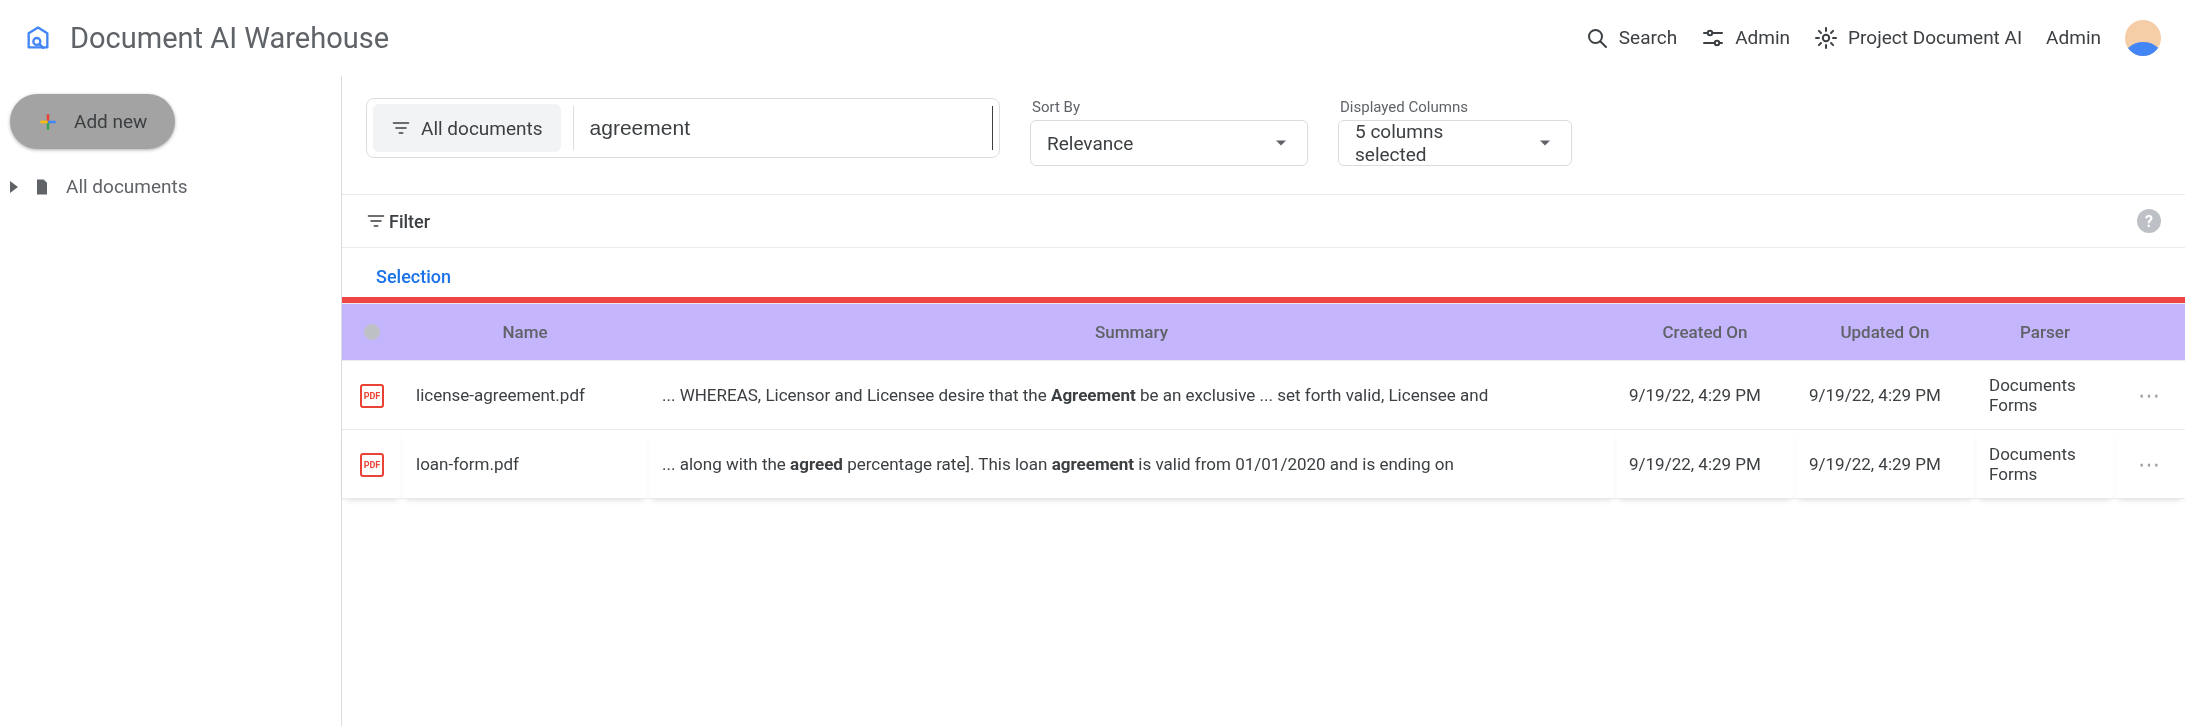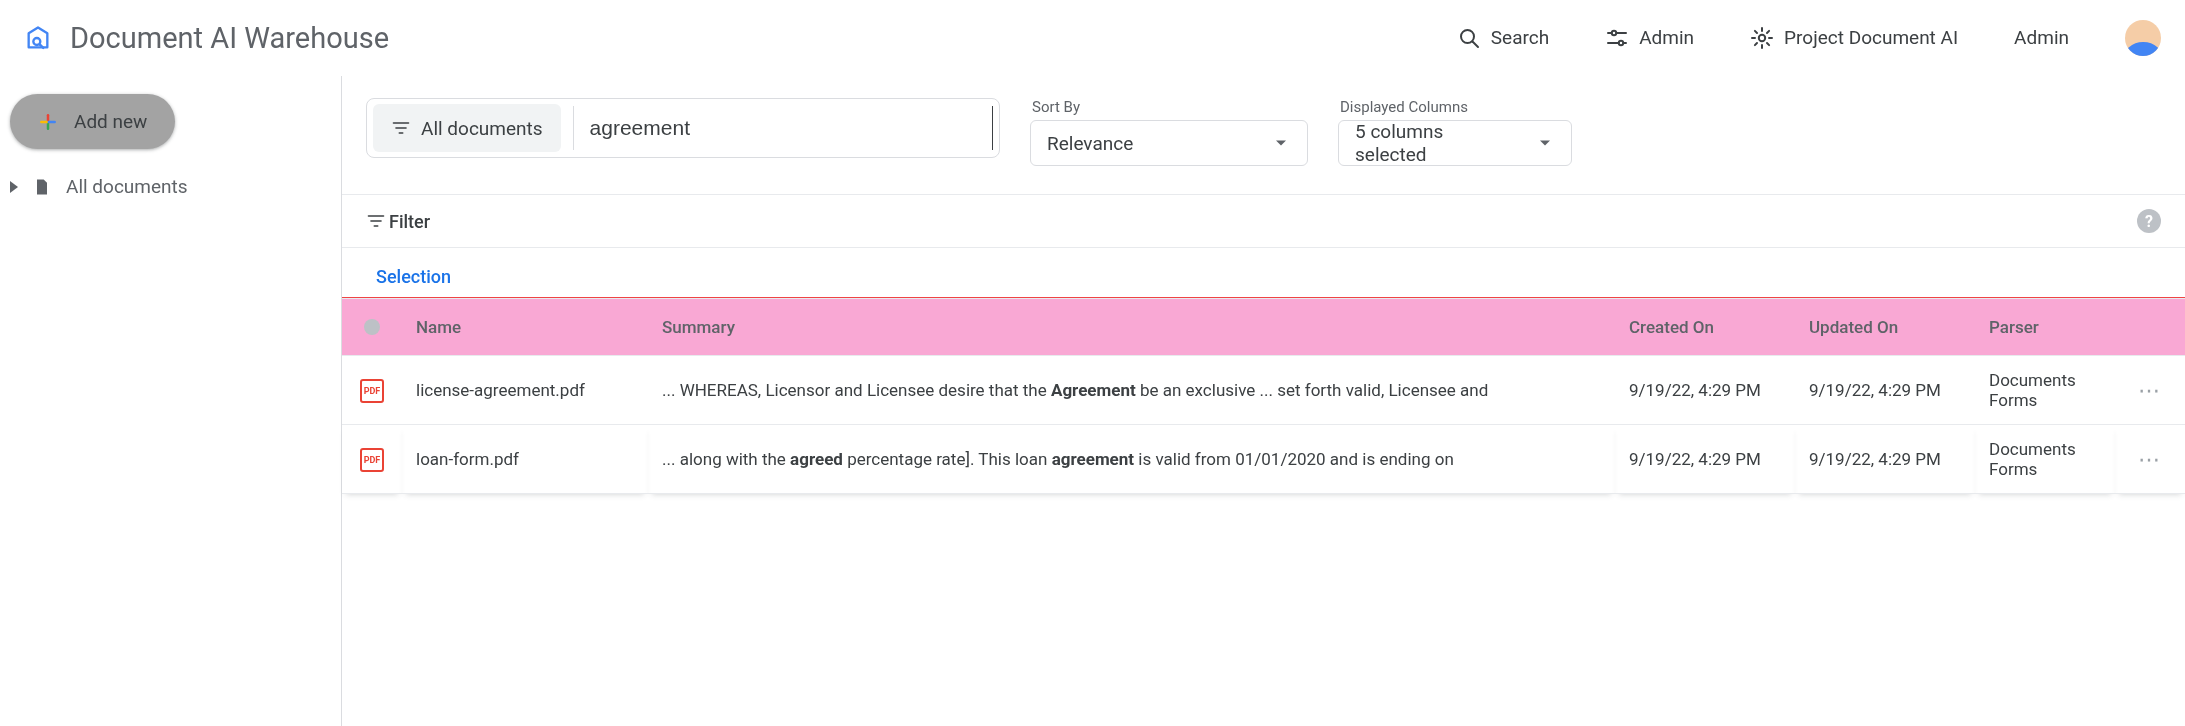--- a/index.html
+++ b/index.html
@@ -26,21 +26,21 @@
     }
     .brand-title {
       font-size: 29px;
       color: #5f6368;
       font-weight: 400;
     }
     .header-right {
       margin-left: auto;
       display: flex;
       align-items: center;
-      gap: 56px;
+      gap: 24px;
     }
     .hdr-item {
       display: flex;
       align-items: center;
       gap: 10px;
       color: #3c4043;
       font-size: 19px;
       cursor: pointer;
     }
     .avatar {
@@ -175,36 +175,36 @@
       border:none;outline:none;font-size:18px;color:#80868b;background:transparent;
       flex:1;
     }
     .help-icon{
       margin-left:auto;width:24px;height:24px;border-radius:50%;
       background:#bdc1c6;color:#fff;display:flex;align-items:center;justify-content:center;
       font-size:16px;font-weight:700;cursor:pointer;
     }
 
     
-    .tabs{ padding: 18px 34px 0 34px; border-bottom:1px solid #ef4444; }
+    .tabs{ padding: 18px 34px 0 34px; border-bottom:6px solid #ef4444; }
     .tab{
       display:inline-block;
       font-size:18px;color:#1a73e8;font-weight:500;
       padding-bottom:10px;
       cursor:pointer;
     }
 
     
     .table{ width:100%; border-collapse:collapse; }
     thead th{
-      text-align:left;
+      text-align:center;
       font-weight:500;
       font-size:17px;
       color:#5f6368;
-      background:#f9a8d4;
+      background:#c4b5fd;
       padding:18px 14px;
       border-top:1px solid #e8eaed;
       border-bottom:1px solid #e8eaed;
     }
     .col-sel{width:60px}
     .col-name{width:246px}
     .col-summary{}
     .col-created{width:180px}
     .col-updated{width:180px}
     .col-parser{width:140px}

